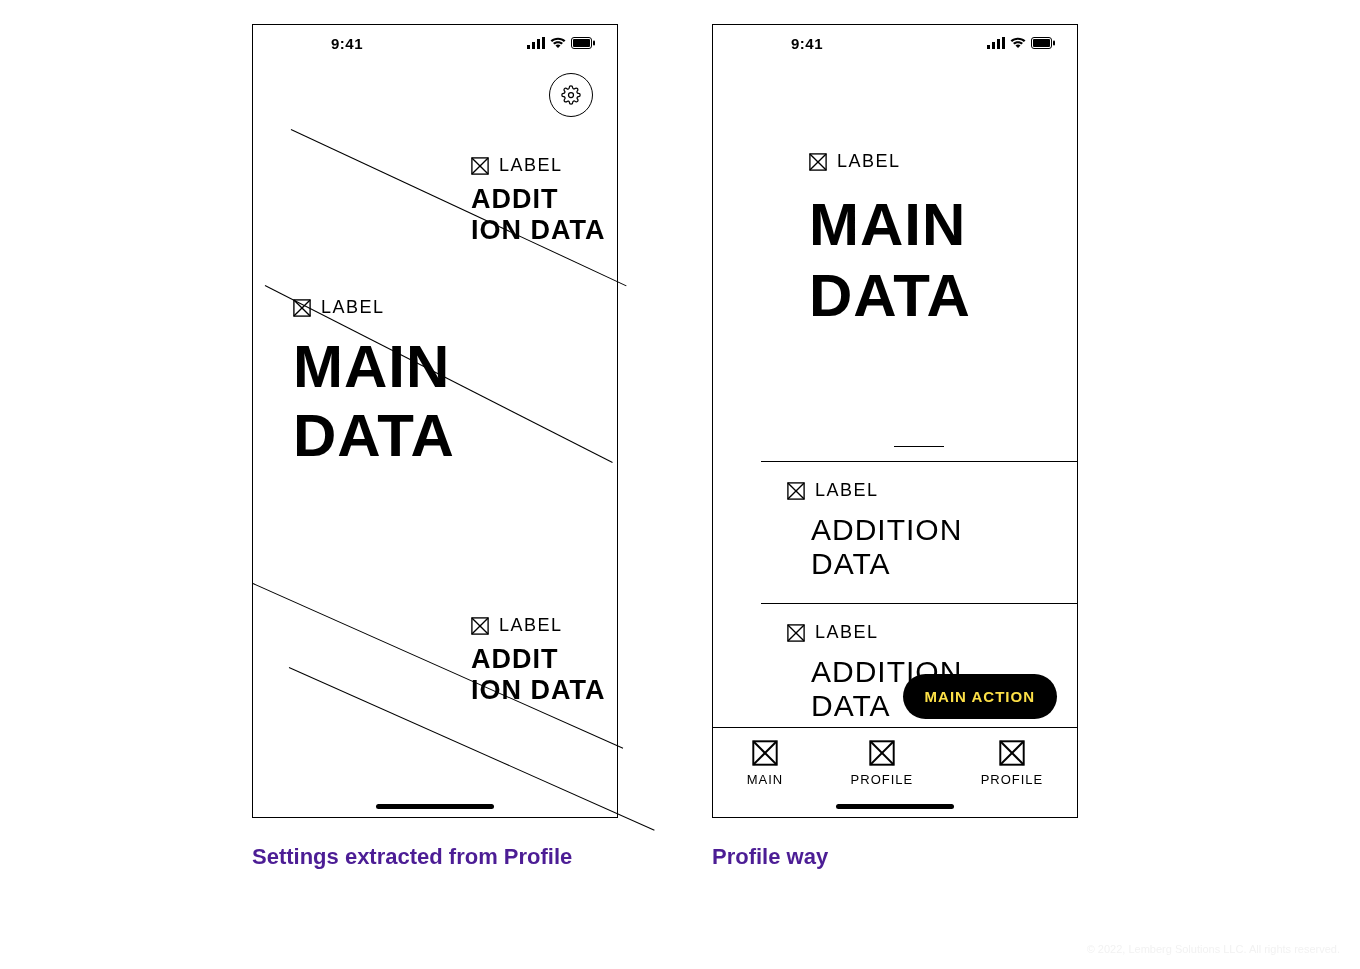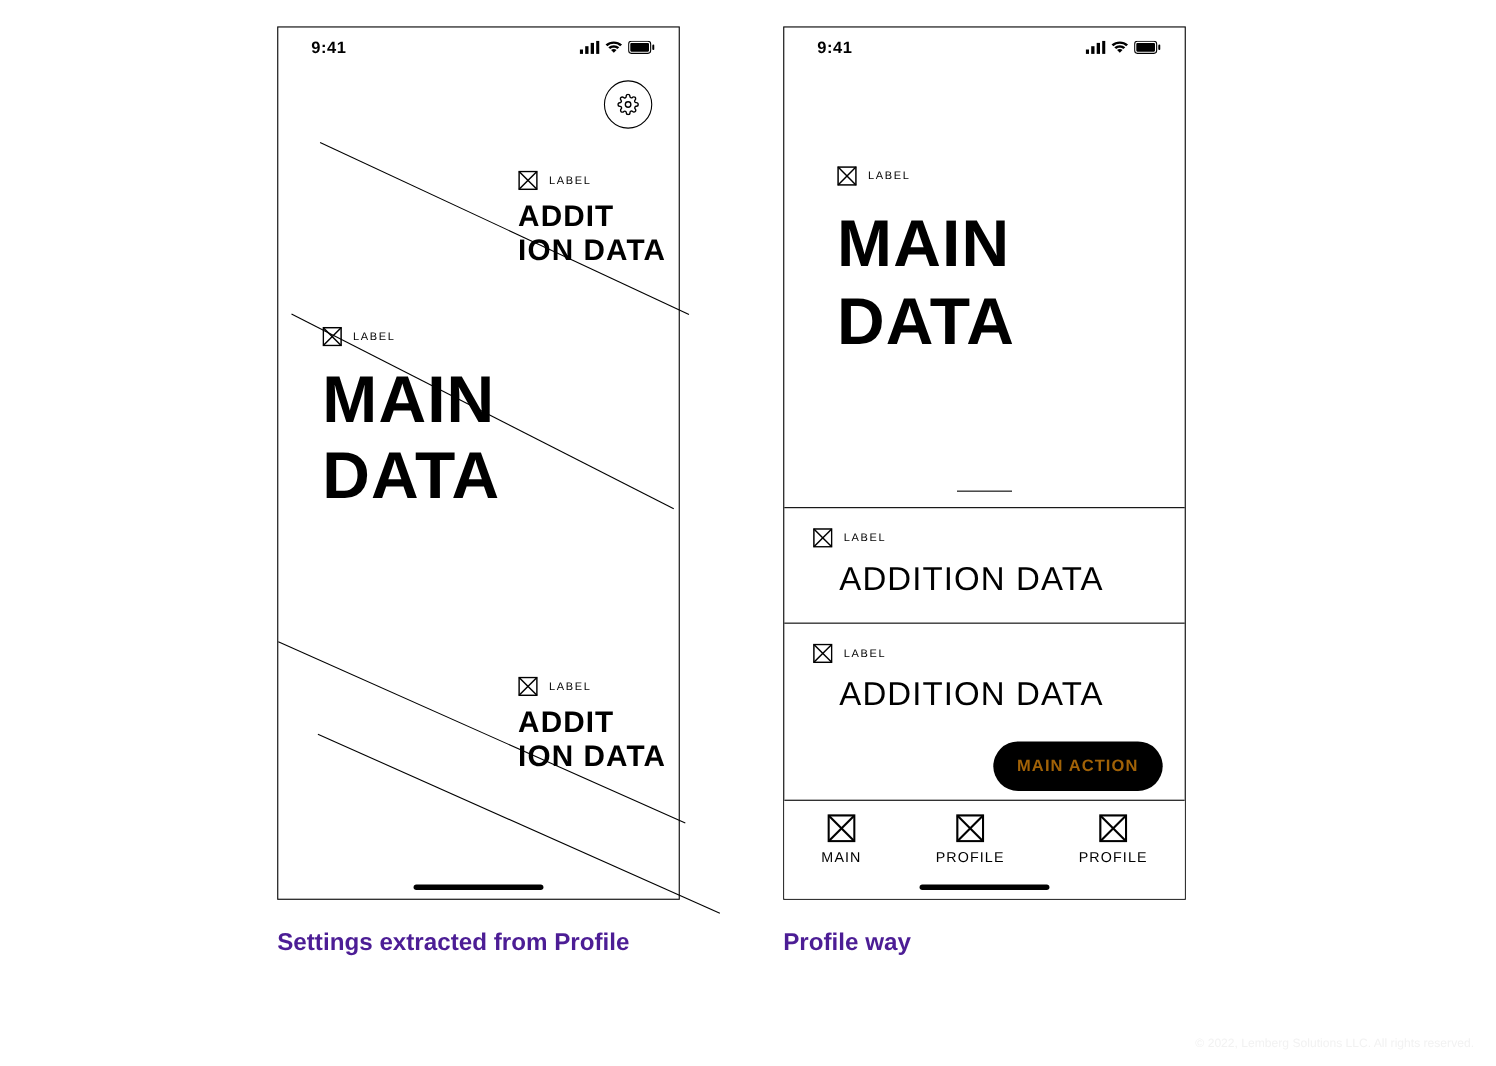--- a/index.html
+++ b/index.html
@@ -13,20 +13,21 @@
   .canvas {
     position: absolute;
     inset: 0;
   }
   .phone {
     position: absolute;
     width: 366px;
     height: 794px;
     border: 1.5px solid #000;
     background: #fff;
+    padding-left: 48px;
   }
   .phone-left { left: 252px; top: 24px; }
   .phone-right { left: 712px; top: 24px; }
 
   .status-bar {
     height: 36px;
     display: flex;
     align-items: center;
     justify-content: space-between;
     padding: 0 22px 0 30px;
@@ -56,21 +57,21 @@
     justify-content: center;
     cursor: pointer;
   }
 
   .label-row {
     display: flex;
     align-items: center;
     gap: 10px;
   }
   .label-row .lbl {
-    font-size: 10px;
+    font-size: 18px;
     letter-spacing: 1.5px;
     font-weight: 500;
   }
   .x-icon {
     width: 18px;
     height: 18px;
   }
 
   .addit-text {
     font-size: 27px;
@@ -143,21 +144,21 @@
     letter-spacing: 1px;
     margin-top: 12px;
     margin-left: 24px;
   }
 
   .fab {
     position: absolute;
     right: 20px;
     bottom: 98px;
     background: #000;
-    color: #a16207;
+    color: #fde047;
     border: none;
     border-radius: 28px;
     padding: 14px 22px;
     font-size: 15px;
     font-weight: 600;
     letter-spacing: 1px;
     cursor: pointer;
     z-index: 5;
   }
 

